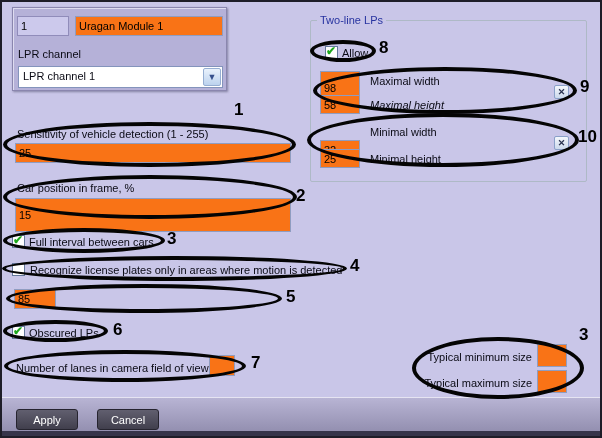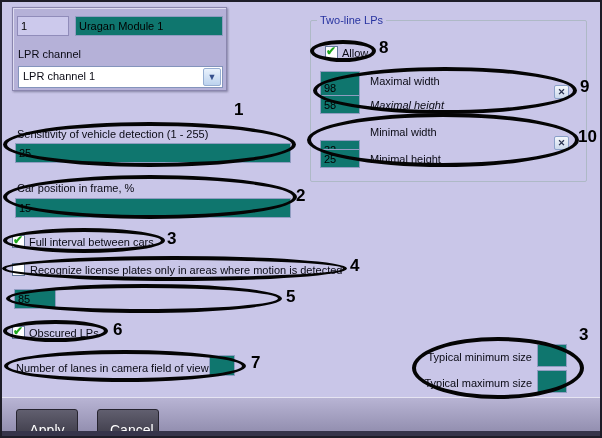--- a/index.html
+++ b/index.html
@@ -9,21 +9,21 @@
     border:2px solid #1e1d28;overflow:hidden;
     font-size:11px;color:#0a0a14;
   }
   
   .gb1{
     position:absolute;left:10px;top:5px;width:215px;height:84px;
     background:#b5b1d8;border:1px solid #8a86ae;
     box-shadow:inset 1px 1px 0 #dedcf0, 1px 1px 2px rgba(50,48,80,.45);
   }
   .field{
-    position:absolute;border:1px solid #8f9cc0;background:#0f766e;
+    position:absolute;border:1px solid #8f9cc0;background:#f97316;
     font-size:11px;padding:2px 3px;color:#000;outline:none;
   }
   .field.purple{background:#ccc9ec;border-color:#908cba;}
   .lbl{position:absolute;white-space:nowrap;color:#0a0a14;}
   .combo{
     position:absolute;left:15px;top:63px;width:205px;height:22px;
     background:#fff;border:1px solid #8494bc;
   }
   .combo .txt{position:absolute;left:4px;top:3px;}
   .combo .btn{
@@ -63,21 +63,21 @@
   .footer{
     position:absolute;left:0;right:0;bottom:0;height:39px;
     background:linear-gradient(#b8b4d4,#8e8aab);
     border-top:1px solid #e6e4f2;
   }
   .footer .darkbar{position:absolute;left:0;right:0;bottom:0;height:5px;background:#36344a;}
   .btn-std{
     position:absolute;top:11px;width:62px;height:21px;
     background:linear-gradient(#615f6f,#413f4d);
     border:1px solid #26242f;border-radius:3px;
-    color:#fff;font-size:14px;padding:12px;
+    color:#fff;font-size:11px;padding:2px;
   }
   
   .ann{position:absolute;border:4px solid #040404;border-radius:50%;pointer-events:none;}
   .num{position:absolute;font-size:17px;font-weight:700;color:#000;line-height:17px;}
   #ov1{left:1px;top:120px;width:293px;height:45px;}
   #ov2{left:1px;top:173px;width:294px;height:44px;}
   #ov3{left:1px;top:226px;width:162px;height:25px;}
   #ov4{left:0px;top:254px;width:345px;height:25px;}
   #ov5{left:4px;top:282px;width:276px;height:29px;}
   #ov6{left:1px;top:318px;width:105px;height:22px;}
@@ -134,21 +134,21 @@
   <input class="field" style="left: 318px; top: 147px; width: 40px; height: 19px;" value="25">
   <span class="lbl" style="left:368px;top:151px;">Minimal height</span>
   <div class="xbtn" style="left:552px;top:134px;">
       <span>✕</span>
     </div>
 
   <span class="lbl" style="left:15px;top:126px;">Sensitivity of vehicle detection (1 - 255)</span>
   <input class="field" style="left: 13px; top: 141px; width: 276px; height: 20px;" value="25">
 
   <span class="lbl" style="left:15px;top:180px;">Car position in frame, %</span>
-  <input class="field" style="left: 13px; top: 196px; width: 276px; height: 20px;" value="15">
+  <input class="field" style="left: 13px; top: 196px; width: 276px; height: 34px;" value="15">
 
   <div class="cb" style="left:10px;top:233px;">
     <span class="mark">✔</span>
   </div>
   <span class="lbl" style="left:27px;top:234px;">Full interval between cars</span>
 
   <div class="cb" style="left:10px;top:261px;">
     <span class="mark"></span>
   </div>
   <span class="lbl" style="left:28px;top:262px;">Recognize license plates only in areas where motion is detected</span>

